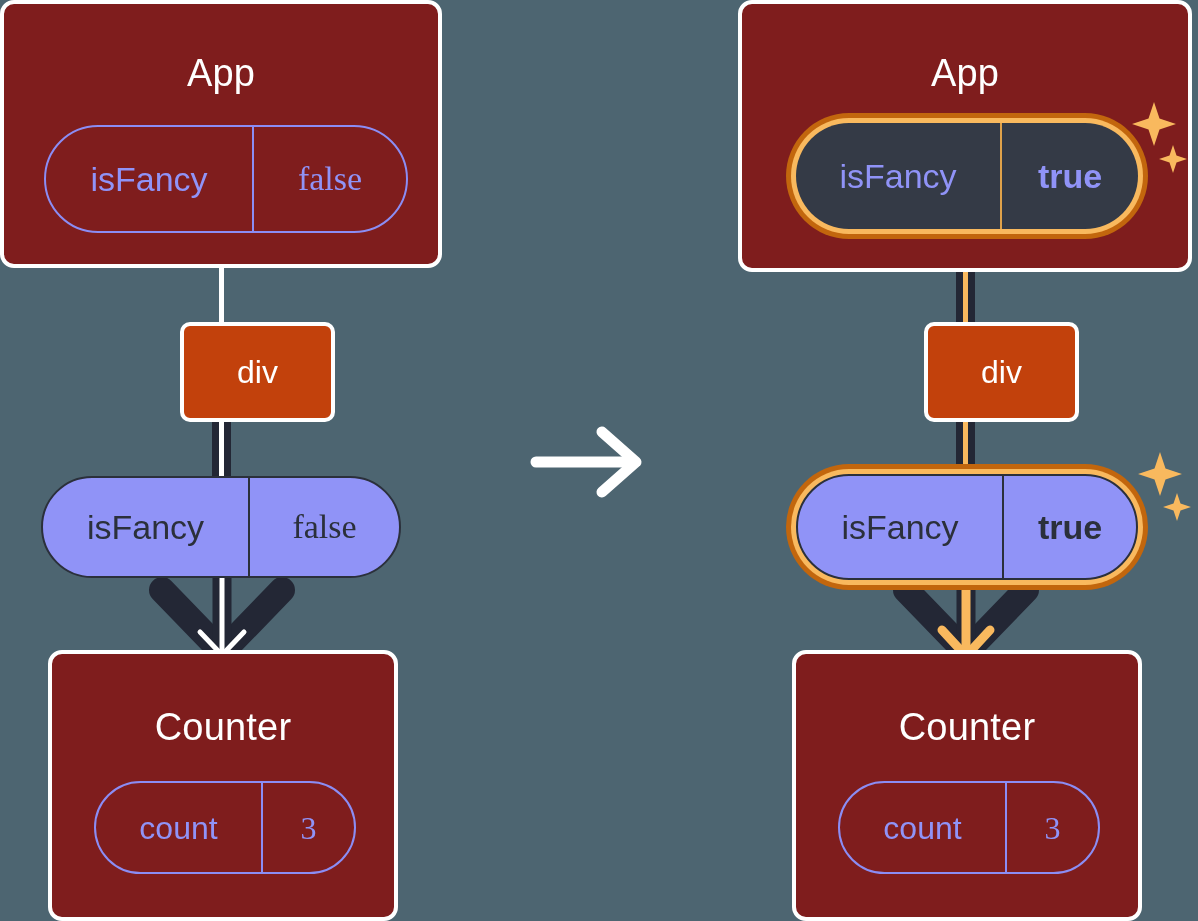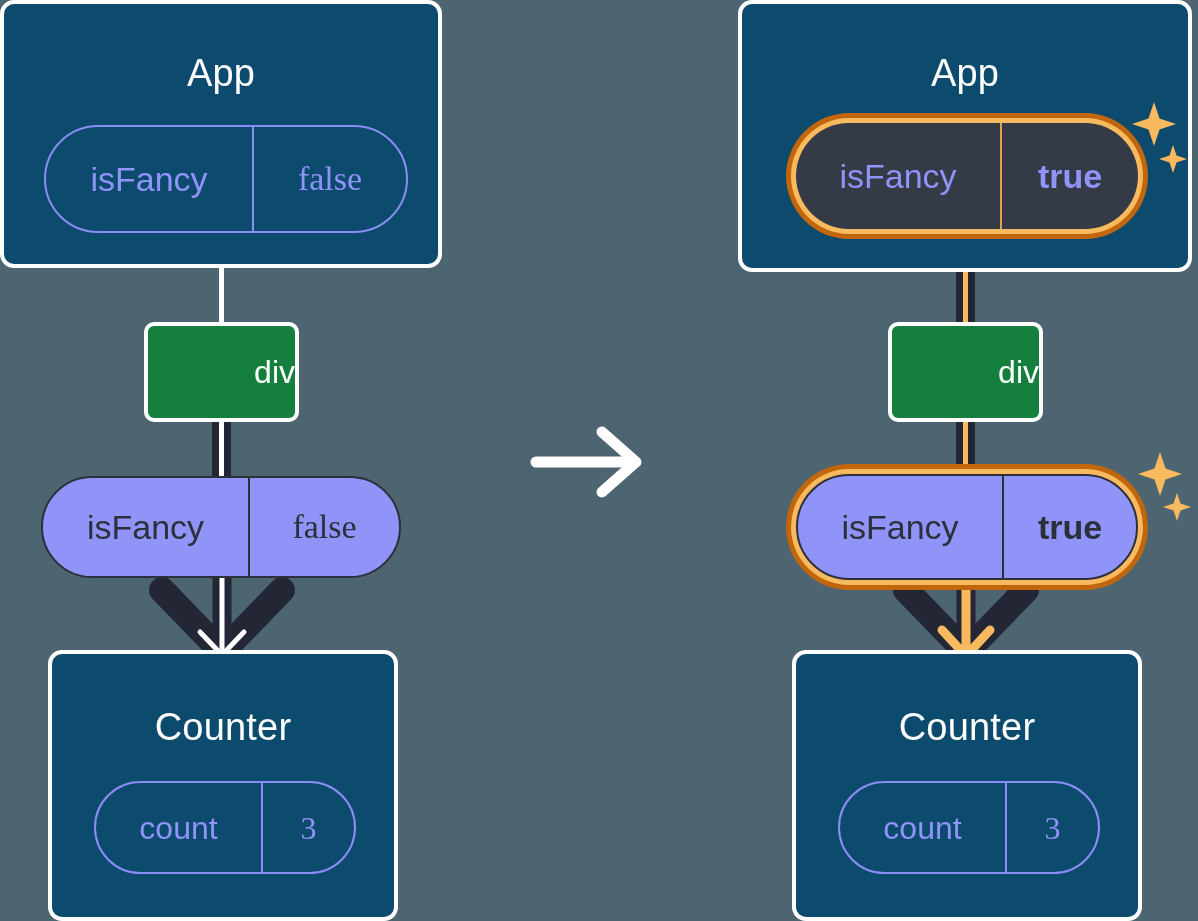--- a/index.html
+++ b/index.html
@@ -17,48 +17,49 @@
   #stage {
     position: absolute;
     left: 0; top: 0;
     width: 1198px;
     height: 921px;
   }
 
   
   .comp-box {
     position: absolute;
-    background: #0c4a6e;
+    background: #7f1d1d;
     border: 4px solid #ffffff;
     border-radius: 14px;
     box-sizing: border-box;
     z-index: 6;
   }
   .comp-title {
     position: absolute;
     left: 0;
     width: 100%;
     text-align: center;
     color: #ffffff;
     font-size: 38px;
     font-weight: 400;
     letter-spacing: .2px;
   }
   .div-box {
     position: absolute;
-    background: #15803d;
+    background: #c2410c;
     border: 4px solid #ffffff;
     border-radius: 10px;
     box-sizing: border-box;
     display: flex;
     align-items: center;
-    justify-content: flex-end;
+    justify-content: center;
     color: #ffffff;
     font-size: 32px;
     z-index: 7;
+    margin-left: 36px;
   }
 
   
   .pill {
     position: absolute;
     box-sizing: border-box;
     display: flex;
     align-items: stretch;
     border-radius: 999px;
     z-index: 8;

